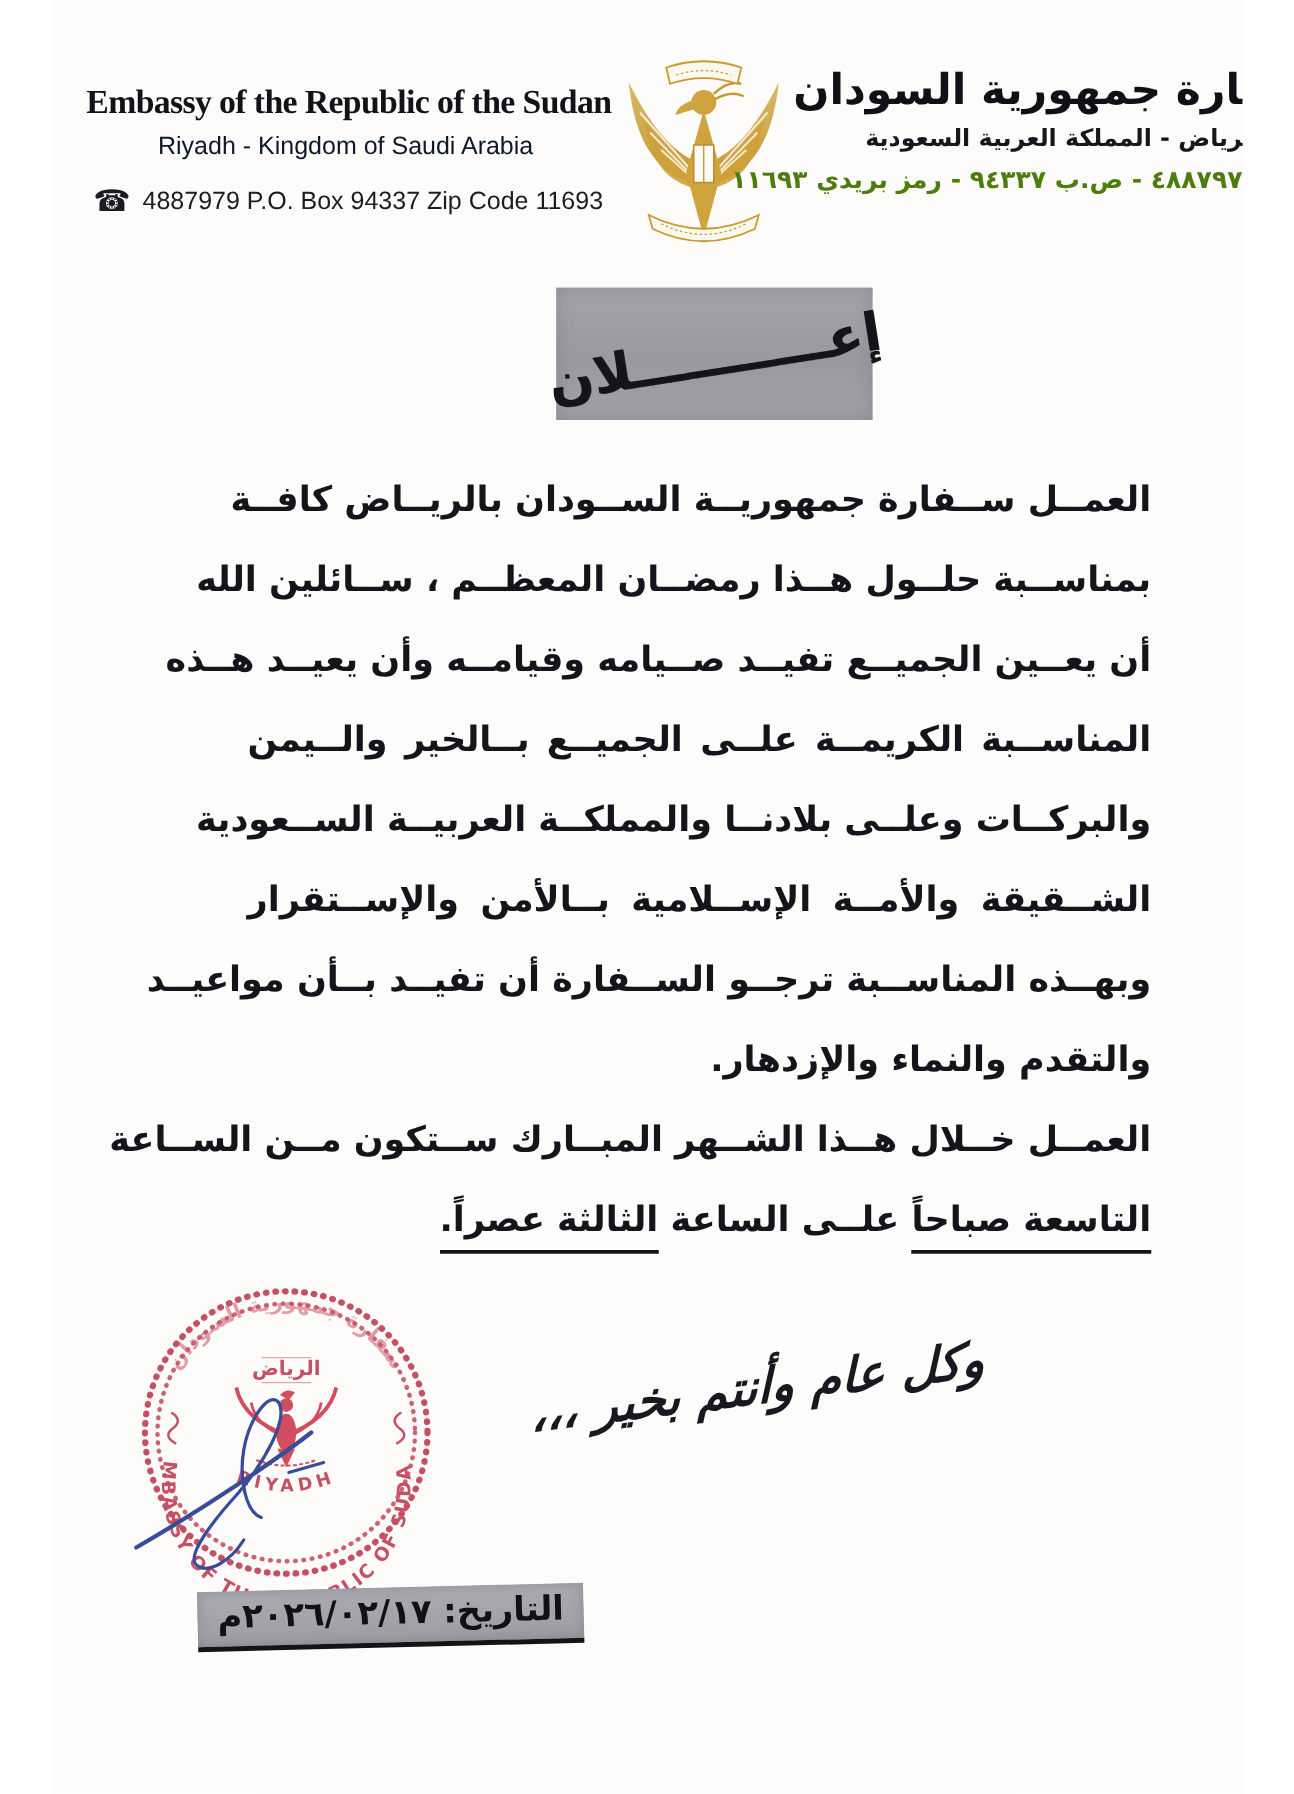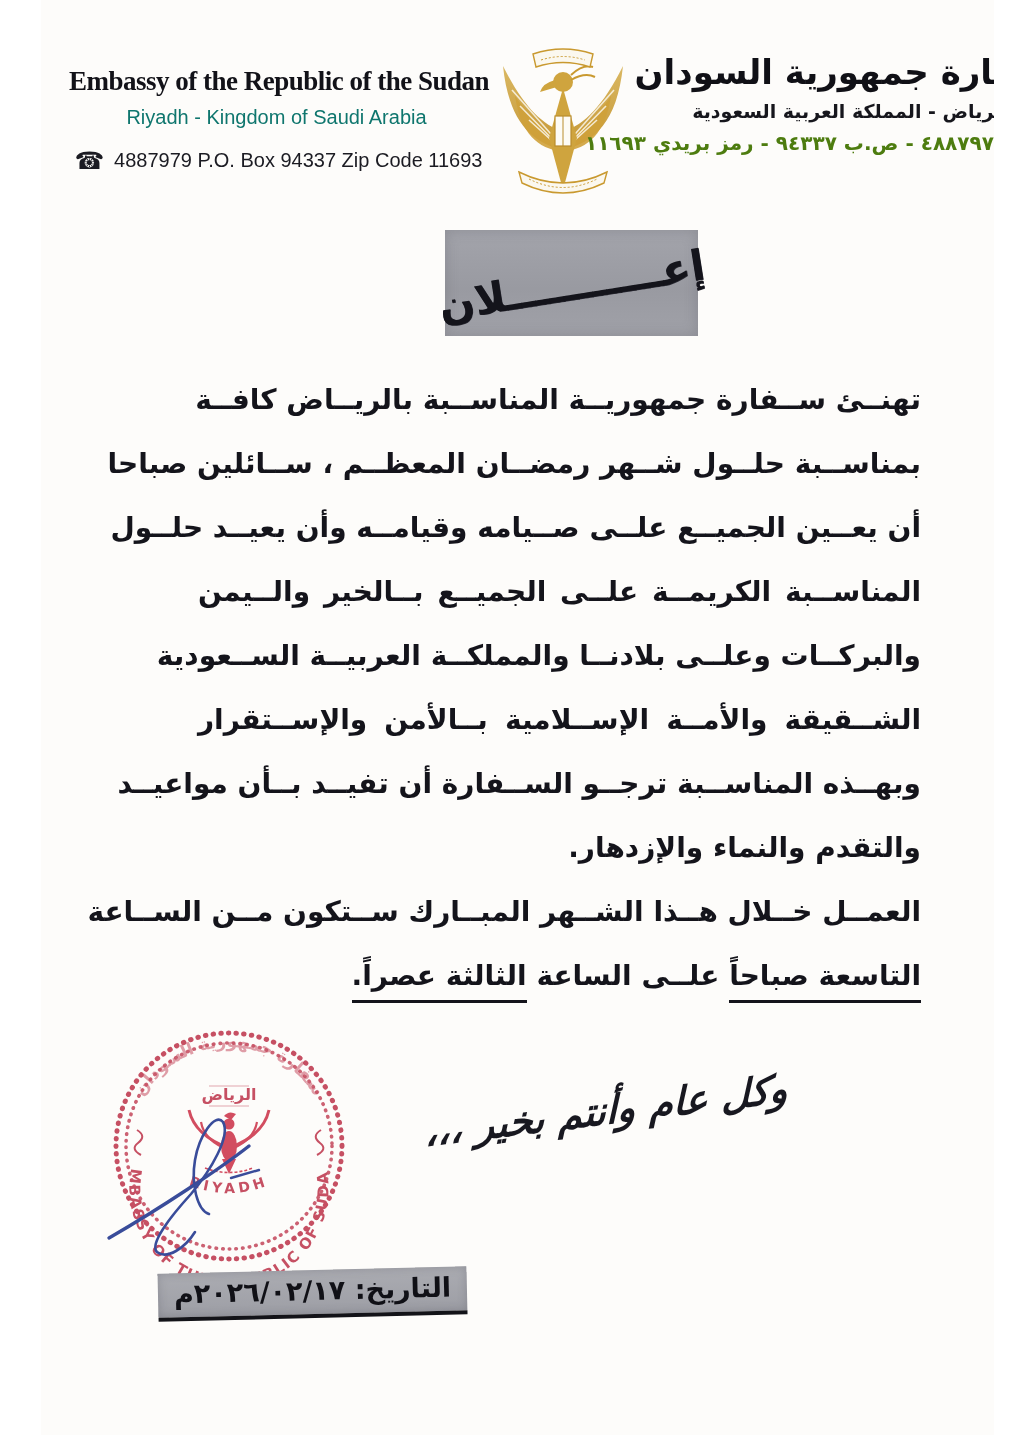--- a/index.html
+++ b/index.html
@@ -8,21 +8,21 @@
     background:#fdfcfa;overflow:hidden;
     font-family:"DejaVu Sans",sans-serif;color:#17171e;
   }
   
   .letterhead{position:absolute;left:0;top:0;width:100%;height:220px;}
   .en-block{position:absolute;left:28px;top:66px;width:415px;text-align:center;}
   .en-title{
     font-family:"Liberation Serif",serif;font-weight:bold;font-size:27px;
     letter-spacing:-0.5px;white-space:nowrap;color:#121218;
   }
-  .en-sub{font-family:"Liberation Sans",sans-serif;font-size:20px;margin-top:9px;color:#0f766e;}
+  .en-sub{font-family:"Liberation Sans",sans-serif;font-size:20px;margin-top:9px;color:#0f172a;}
   .en-contact{font-family:"Liberation Sans",sans-serif;font-size:20px;margin-top:18px;white-space:nowrap;color:#1b1b22;}
   .phone-glyph{font-size:24px;vertical-align:-2px;margin:0 4px;}
   .emblem{position:absolute;left:438px;top:30px;width:168px;height:172px;}
   .ar-block{position:absolute;left:608px;top:52px;width:402px;text-align:center;direction:rtl;}
   .ar-title{font-weight:bold;font-size:34px;white-space:nowrap;color:#101016;}
   .ar-sub{font-weight:bold;font-size:19px;margin-top:8px;color:#16161c;}
   .ar-contact{font-weight:bold;font-size:20px;margin-top:8px;white-space:nowrap;color:#4d7c0f;}
   
   .title-box{
     position:absolute;left:404px;top:230px;width:253px;height:106px;
@@ -119,23 +119,23 @@
         <span>٤٨٨٧٩٧٩ - ص.ب ٩٤٣٣٧ - رمز بريدي ١١٦٩٣</span>
       </div>
     </div>
   </header>
 
   <div class="title-box">
     <span class="title-text">إعـــــــــــلان</span>
   </div>
 
   <main class="body-text">
-    <div class="bline j">تهنــئ ســفارة جمهوريــة المناســبة بالريــاض كافــة</div>
-    <div class="bline j">بمناســبة حلــول شــهر رمضــان المعظــم ، ســائلين صباحا</div>
-    <div class="bline j">أن يعــين الجميــع علــى صــيامه وقيامــه وأن يعيــد حلــول</div>
+    <div class="bline j">العمــل ســفارة جمهوريــة الســودان بالريــاض كافــة</div>
+    <div class="bline j">بمناســبة حلــول هــذا رمضــان المعظــم ، ســائلين الله</div>
+    <div class="bline j">أن يعــين الجميــع تفيــد صــيامه وقيامــه وأن يعيــد هــذه</div>
     <div class="bline j">المناســبة الكريمــة علــى الجميــع بــالخير والــيمن</div>
     <div class="bline j">والبركــات وعلــى بلادنــا والمملكــة العربيــة الســعودية</div>
     <div class="bline j">الشــقيقة والأمــة الإســلامية بــالأمن والإســتقرار</div>
     <div class="bline j">وبهــذه المناســبة ترجــو الســفارة أن تفيــد بــأن مواعيــد</div>
     <div class="bline r">والتقدم والنماء والإزدهار.</div>
     <div class="bline j">العمــل خــلال هــذا الشــهر المبــارك ســتكون مــن الســاعة</div>
     <div class="bline r">
       <span class="u">التاسعة صباحاً</span><span> علــى الساعة </span><span class="u">الثالثة عصراً.</span>
     </div>
   </main>

